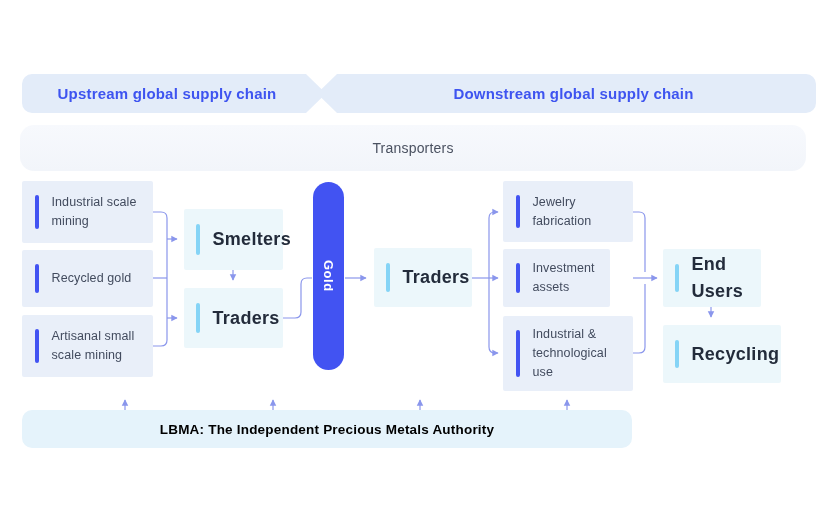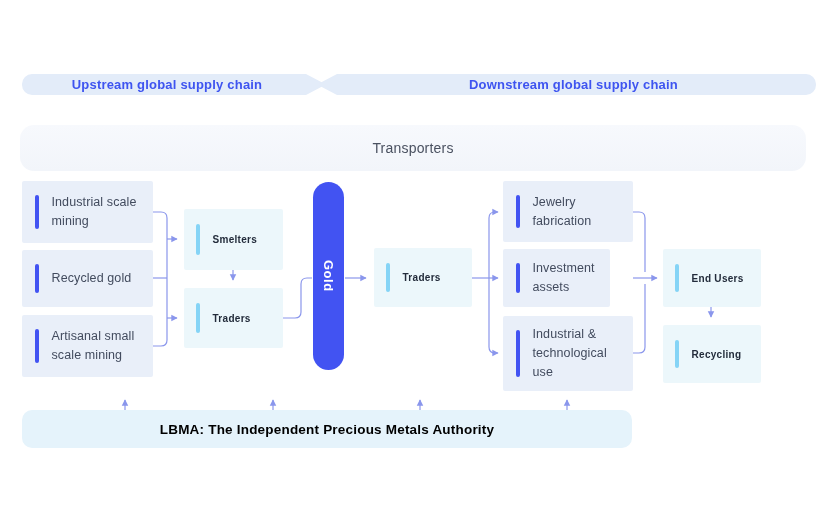--- a/index.html
+++ b/index.html
@@ -2,22 +2,22 @@
 <html><head>
 <meta charset="utf-8">
 <style>
   html,body{margin:0;padding:0;background:#ffffff;}
   .stage{
     position:relative;width:825px;height:525px;overflow:hidden;background:#ffffff;
     font-family:"Liberation Sans",sans-serif;
   }
   
   .banner{
-    position:absolute;top:74px;height:21px;display:flex;align-items:center;justify-content:center;
-    background:#e3ecf9;color:#3e54f0;font-size:13px;font-weight:700;letter-spacing:.2px;
+    position:absolute;top:74px;height:39px;display:flex;align-items:center;justify-content:center;
+    background:#e3ecf9;color:#3e54f0;font-size:15px;font-weight:700;letter-spacing:.2px;
     border-radius:10px;
   }
   .banner.up{left:22px;width:290px;padding-right:14px;
     clip-path:polygon(0 0,calc(100% - 20px) 0,100% 50%,calc(100% - 20px) 100%,0 100%);}
   .banner.down{left:317px;width:485px;padding-left:14px;
     clip-path:polygon(20px 0,100% 0,100% 100%,20px 100%,0 50%);}
   
   .transband{
     position:absolute;left:20px;top:125px;width:786px;height:46px;border-radius:14px;
     background:linear-gradient(180deg,#f7f9fd 0%,#f2f5fa 100%);
@@ -25,21 +25,21 @@
     color:#4a5160;font-size:14px;letter-spacing:.2px;
   }
   
   .node{position:absolute;display:flex;align-items:center;border-radius:2px;background:#e9eff9;}
   .node .bar{flex:0 0 auto;width:3.5px;border-radius:2px;align-self:stretch;
     margin:14px 0 14px 13px;background:#4253f2;}
   .node .lbl{margin-left:13px;margin-right:6px;font-size:12.5px;line-height:1.5;
     color:#424b5e;letter-spacing:.1px;}
   .node.proc{background:#ecf7fb;}
   .node.proc .bar{background:#85d4f6;margin:15px 0 15px 12px;}
-  .node.proc .lbl{font-weight:700;font-size:10px;color:#232c3b;letter-spacing:.3px;}
+  .node.proc .lbl{font-weight:700;font-size:18px;color:#232c3b;letter-spacing:.3px;}
   
   .goldpill{
     position:absolute;left:313px;top:182px;width:31px;height:188px;border-radius:16px;
     background:#4253f2;display:flex;align-items:center;justify-content:center;
   }
   .goldpill .vtxt{
     writing-mode:vertical-rl;text-orientation:mixed;color:#ffffff;
     font-size:13px;font-weight:600;letter-spacing:.5px;
   }
   
@@ -137,21 +137,21 @@
   </div>
   <div class="node" style="left:503px;top:316px;width:130px;height:75px">
     <span class="bar"></span>
     <span class="lbl">Industrial &amp; technological use</span>
   </div>
 
   <div class="node proc" style="left:663px;top:249px;width:98px;height:58px">
     <span class="bar"></span>
     <span class="lbl">End Users</span>
   </div>
-  <div class="node proc" style="left:663px;top:325px;width:98px;height:58px">
+  <div class="node proc" style="left:663px;top:325px;width:118px;height:58px">
     <span class="bar"></span>
     <span class="lbl">Recycling</span>
   </div>
 
   <div class="footerband">
     <span>LBMA: The Independent Precious Metals Authority</span>
   </div>
 
 </div>
 

